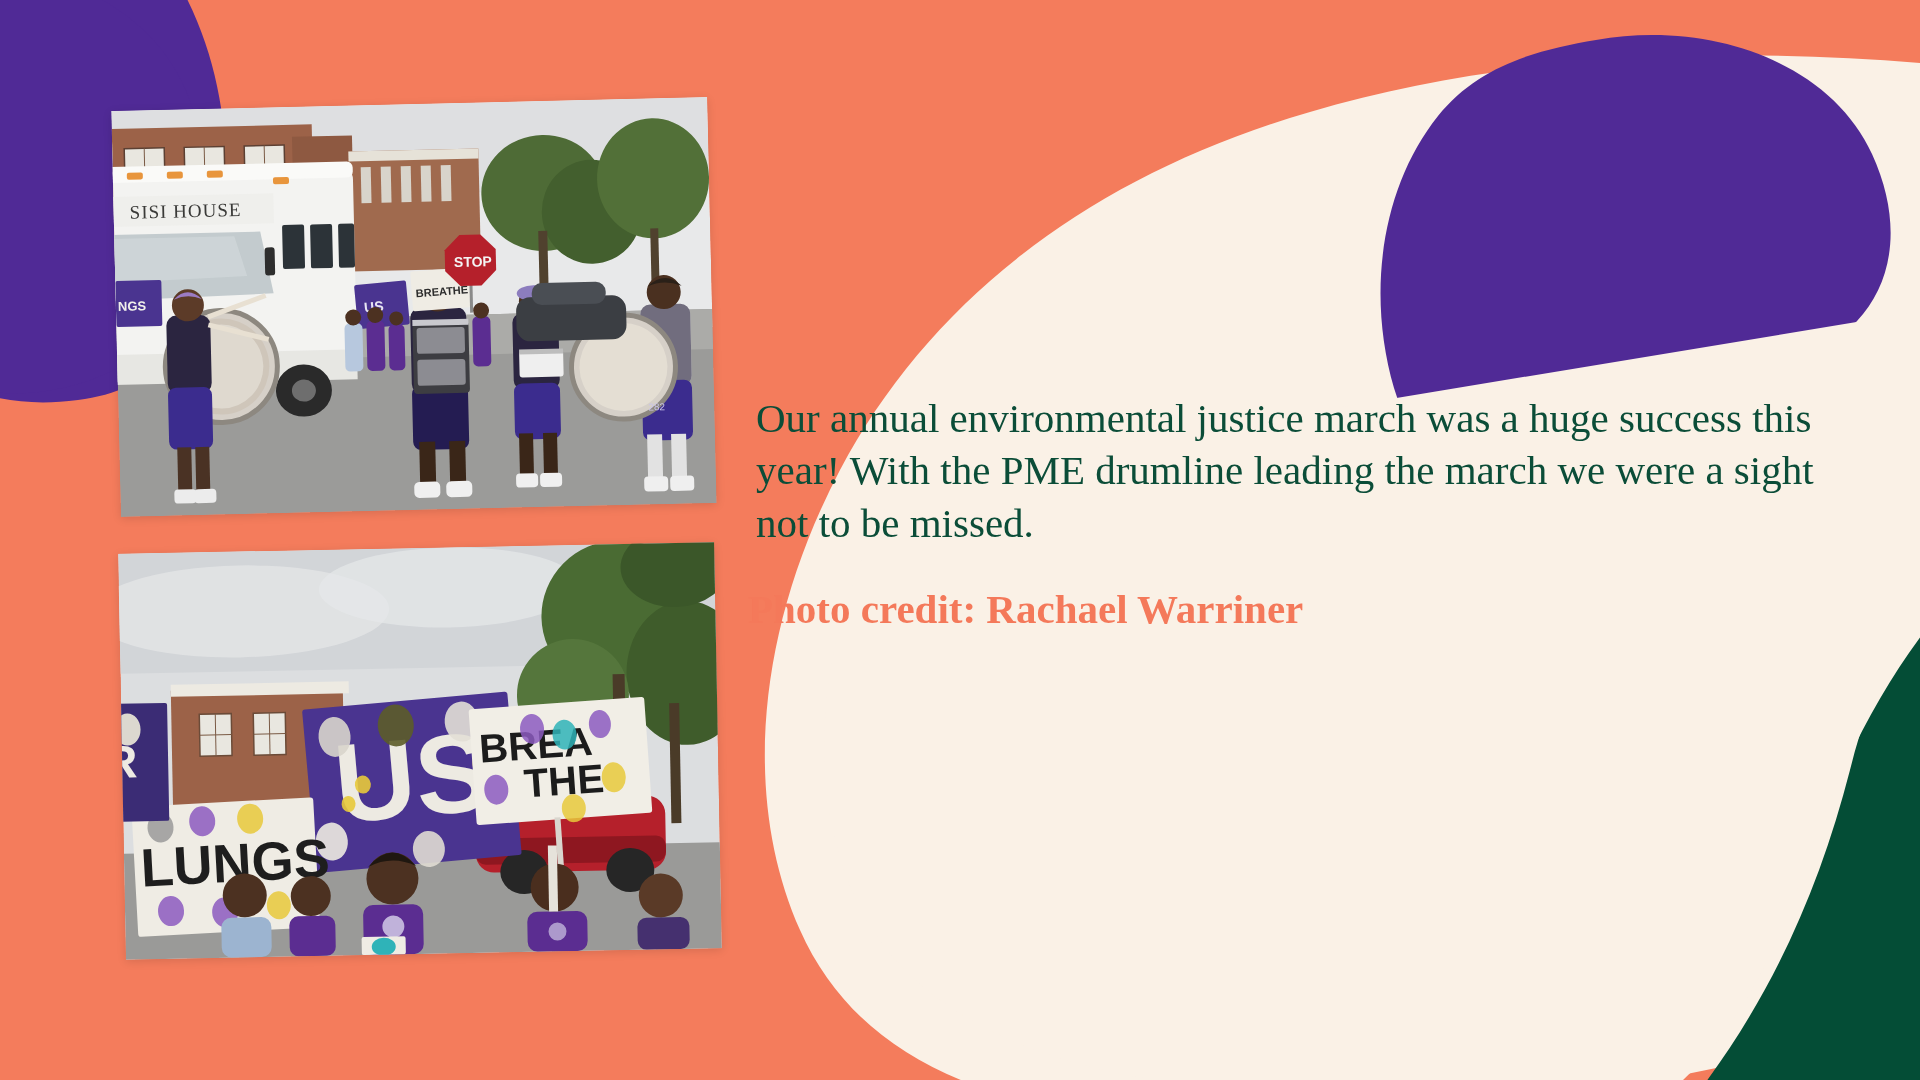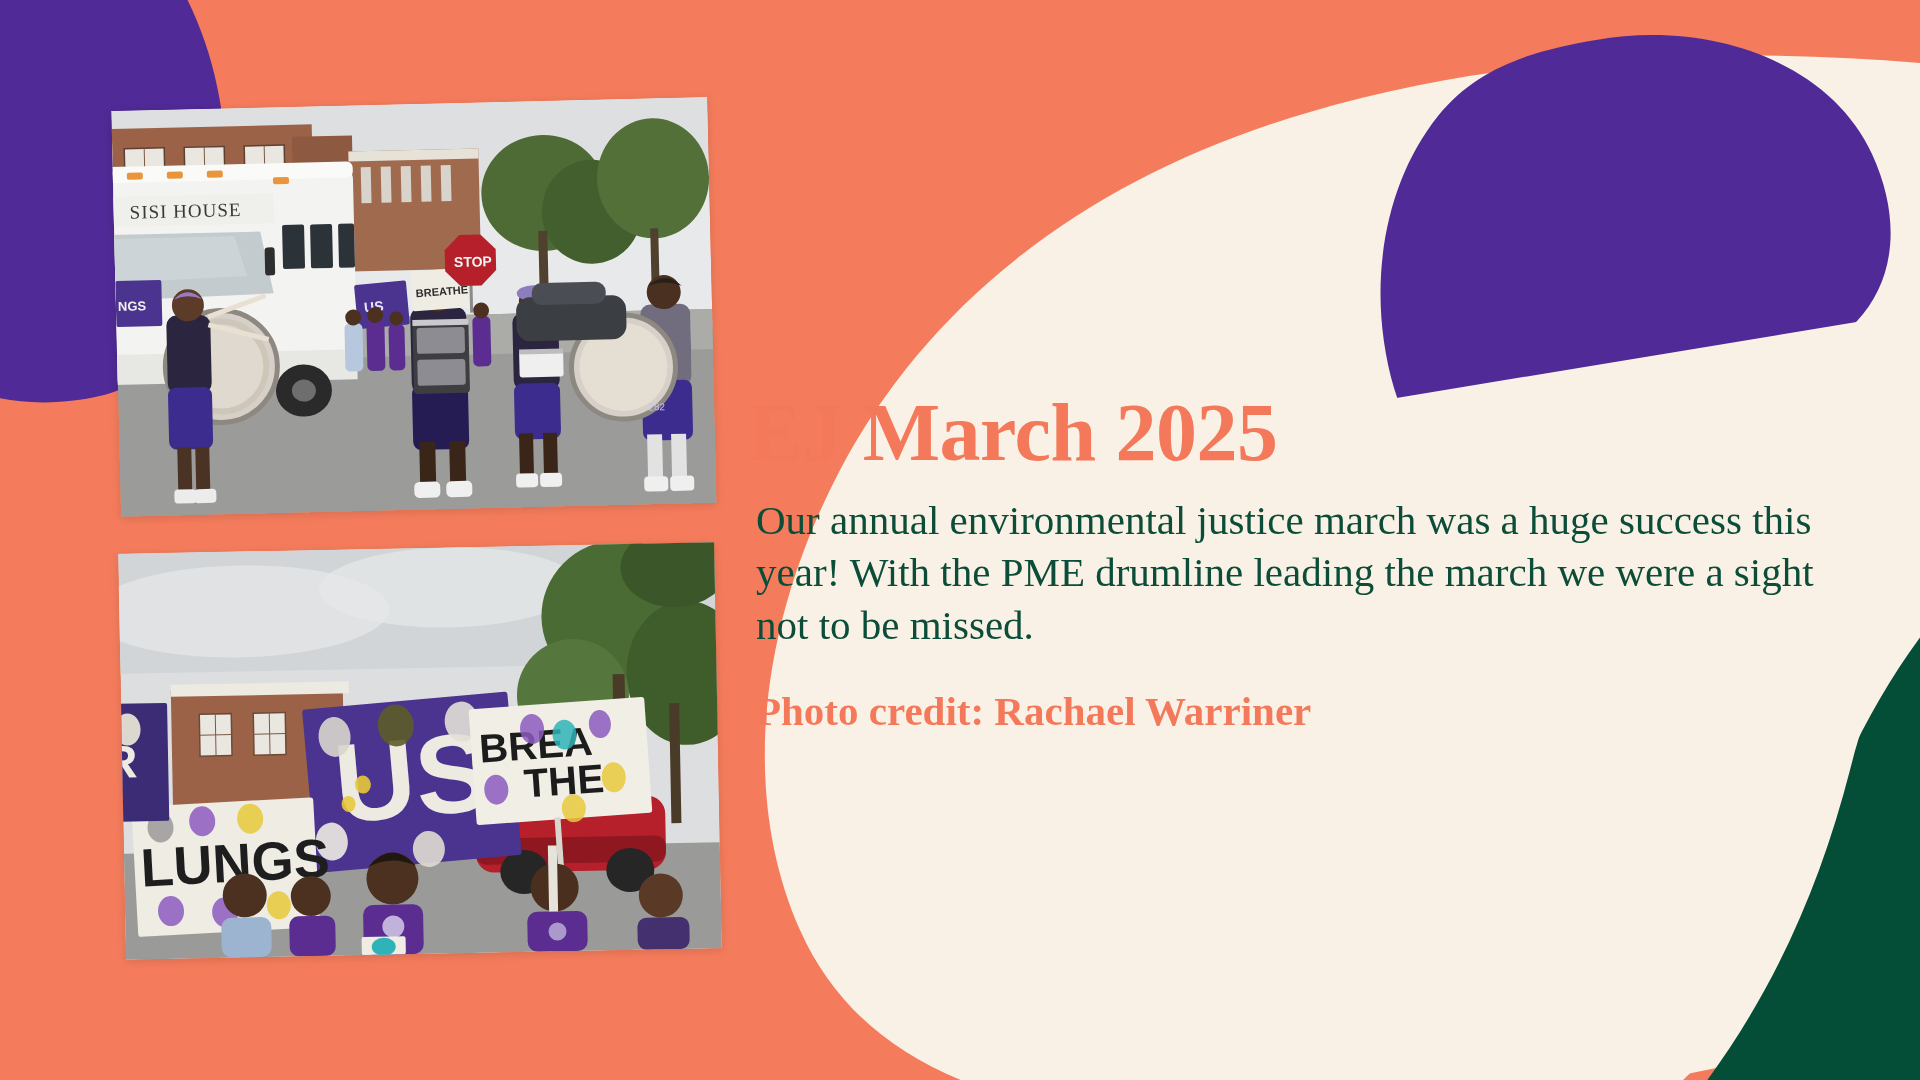--- a/index.html
+++ b/index.html
@@ -50,21 +50,21 @@
     color:#0B4D38;
     margin:0 0 34px 8px;
     max-width:1065px;
   }
   #credit{
     font-family:"Liberation Serif", serif;
     font-weight:bold;
     font-size:41px;
     line-height:1.28;
     color:#F4795A;
-    margin:8px;
+    margin:0;
     max-width:800px;
   }
 </style>
 </head>
 <body>
 
 <div id="stage">
 
   <svg class="bg-svg" viewBox="0 0 1920 1080" preserveAspectRatio="none">
     <rect x="0" y="0" width="1920" height="1080" fill="#F47C5C"></rect>
@@ -418,20 +418,19 @@
           <circle cx="432" cy="386" r="9" fill="#CFC8E6" opacity=".7"></circle>
         </g>
 
         <rect x="236" y="388" width="44" height="18" rx="2" fill="#EFECE4"></rect>
         <ellipse cx="258" cy="398" rx="12" ry="9" fill="#2FB3B8"></ellipse>
       </g>
     </svg>
   </div>
 
   <div id="content">
-    <h1 id="title">EJ March 2025</h1>
     <p id="body-text">Our annual environmental justice march was a huge success this year! With the PME drumline leading the march we were a sight not to be missed.</p>
     <p id="credit">
       <span>Photo credit: Rachael Warriner</span><br>
     </p>
   </div>
 
 </div>
 
 </body></html>

